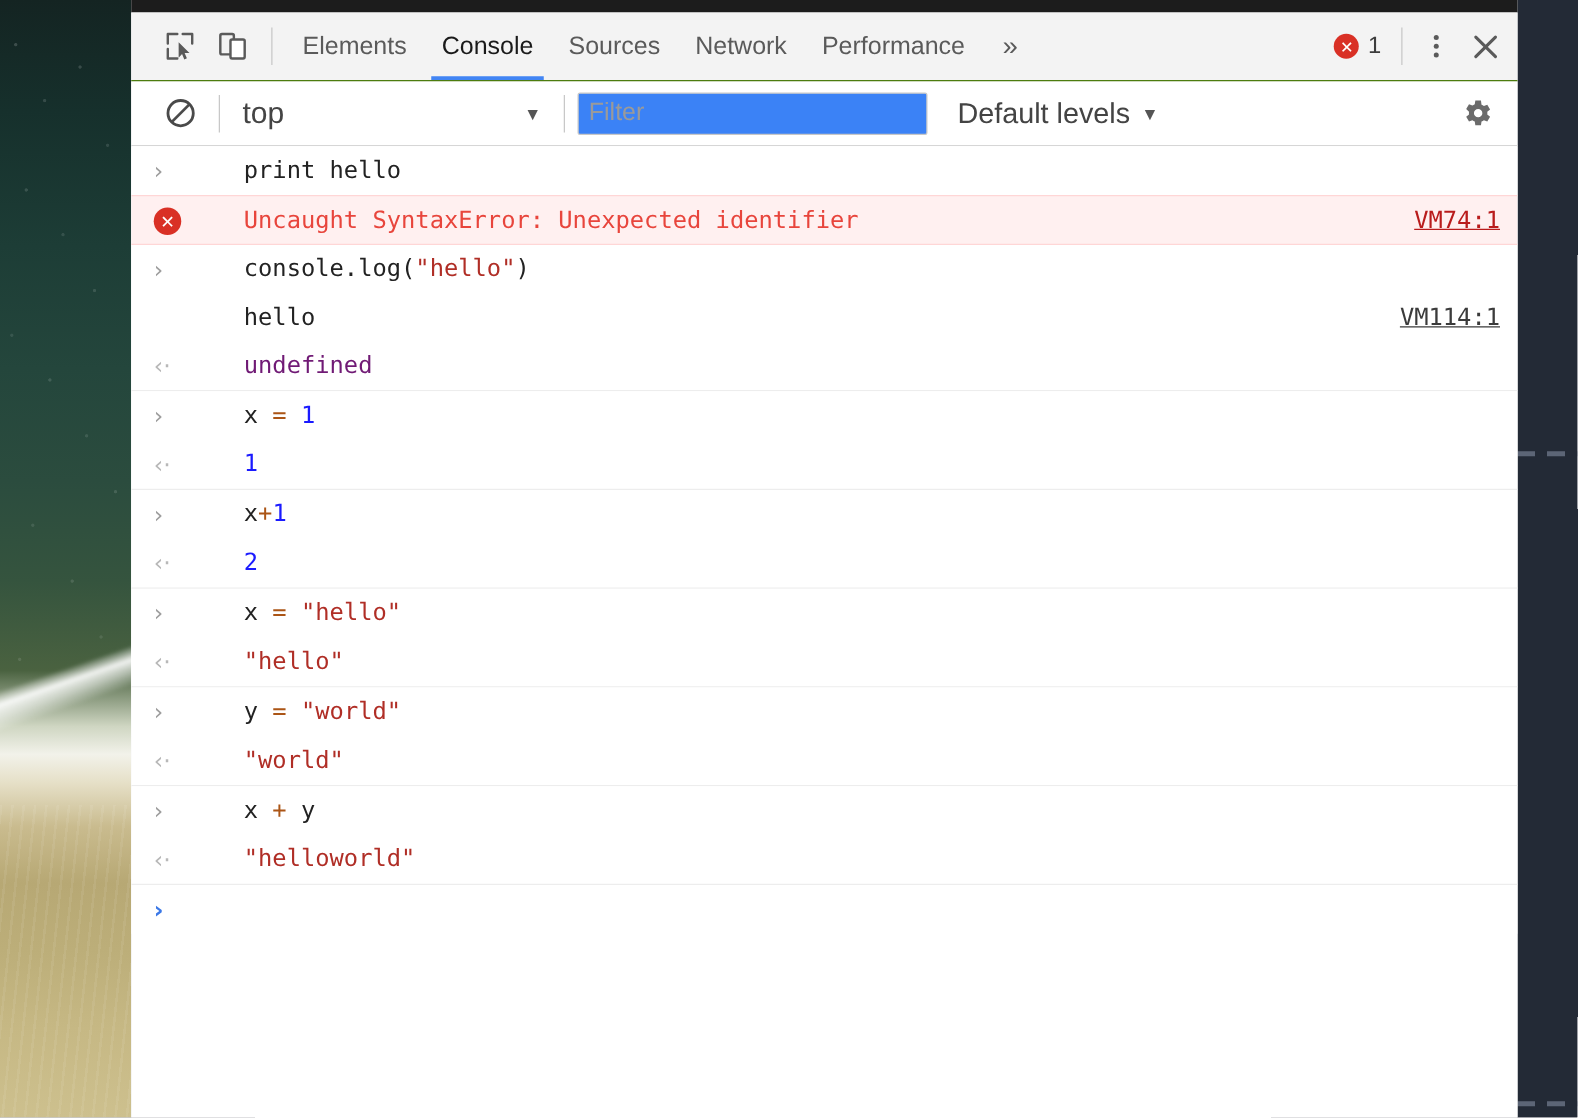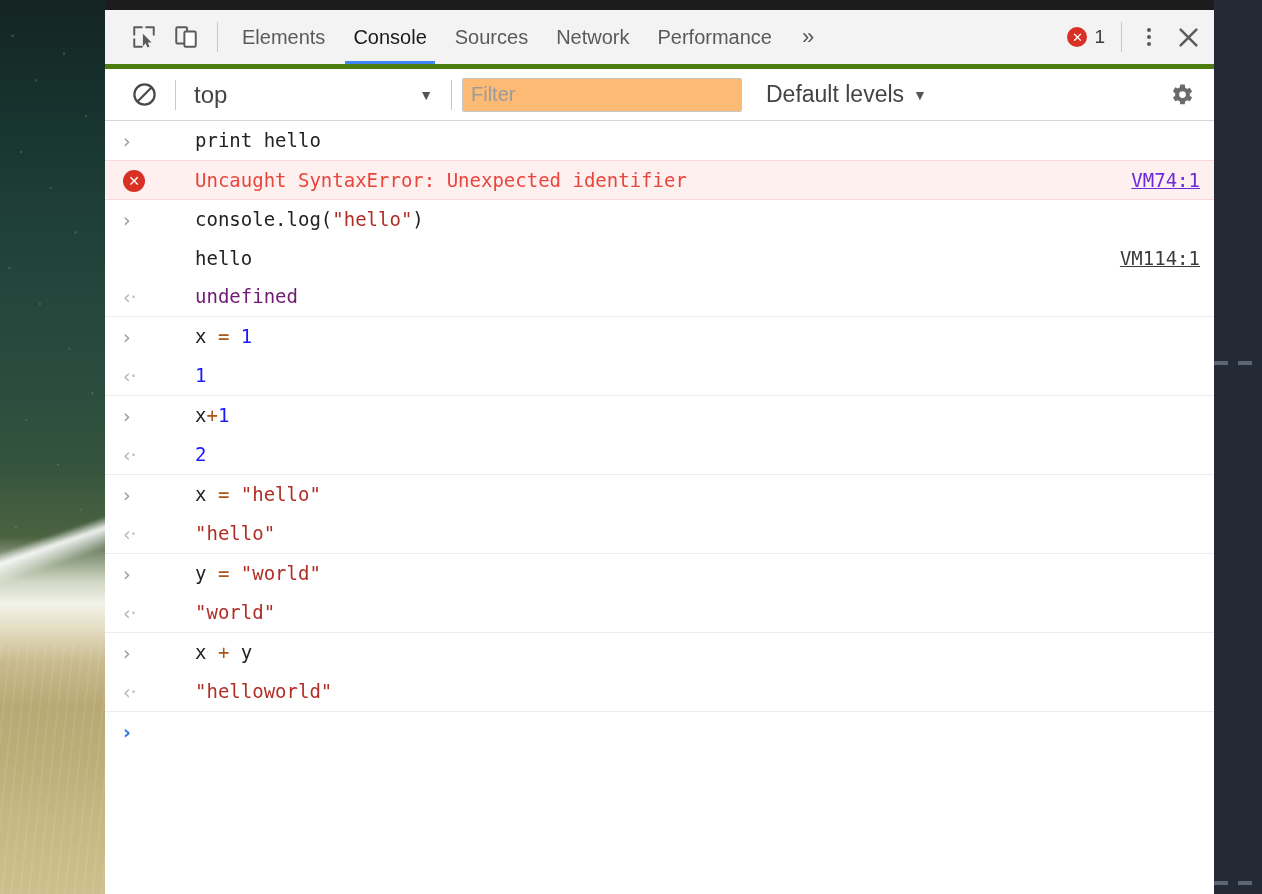--- a/index.html
+++ b/index.html
@@ -108,21 +108,21 @@
   #chrome-strip {
     height: 10px;
     background: #1c1c1c;
     flex: 0 0 10px;
   }
 
   
   #tabbar {
     flex: 0 0 55px;
     background: #f3f3f3;
-    border-bottom: 5px solid #4d7c0f;
+    border-bottom: 1px solid #4d7c0f;
     display: flex;
     align-items: center;
     padding: 0 4px 0 18px;
     position: relative;
   }
   .tool-btn {
     width: 42px; height: 40px;
     display: flex; align-items: center; justify-content: center;
     cursor: pointer;
     border-radius: 3px;
@@ -212,21 +212,21 @@
   .caret { font-size: 14px; color: #555; line-height: 1; }
   #filter-input {
     width: 280px;
     height: 34px;
     border: 1px solid #c7c7c7;
     border-radius: 2px;
     padding: 0 8px;
     font-size: 20px;
     font-family: "Liberation Sans", sans-serif;
     color: #333;
-    background: #fdba74;
+    background: #3b82f6;
     outline: none;
   }
   #filter-input::placeholder { color: #9a9a9a; }
   #levels-select {
     display: flex; align-items: center; gap: 9px;
     margin-left: 18px;
     height: 34px; padding: 0 6px;
     cursor: pointer;
   }
   #levels-select .lv-label { font-size: 23px; color: #444; }
@@ -273,21 +273,21 @@
   .srclink {
     flex: 0 0 auto;
     font-family: "DejaVu Sans Mono", monospace;
     font-size: 19px;
     color: #3b3b3b;
     text-decoration: underline;
     cursor: pointer;
     padding-left: 16px;
     padding-right: 4px;
   }
-  .err .srclink { color: #6d28d9; }
+  .err .srclink { color: #b91c1c; }
 
   
   .t-str  { color: #b02e26; }
   .t-num  { color: #1a1aff; }
   .t-op   { color: #ab5516; }
   .t-undef{ color: #701a75; }
   .t-plain{ color: #222; }
 
   .err-icon {
     width: 22px; height: 22px; border-radius: 50%;

